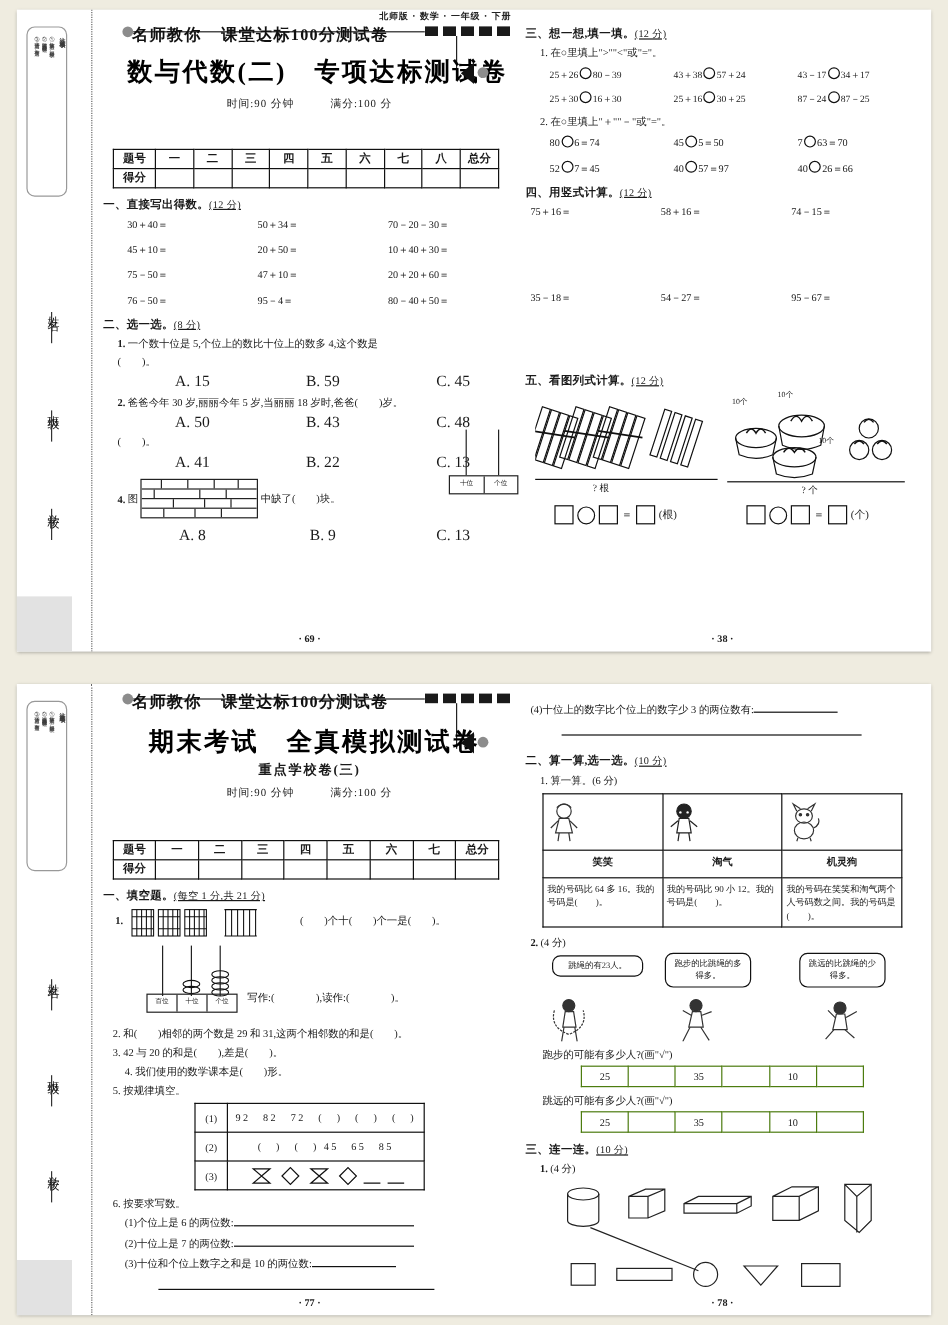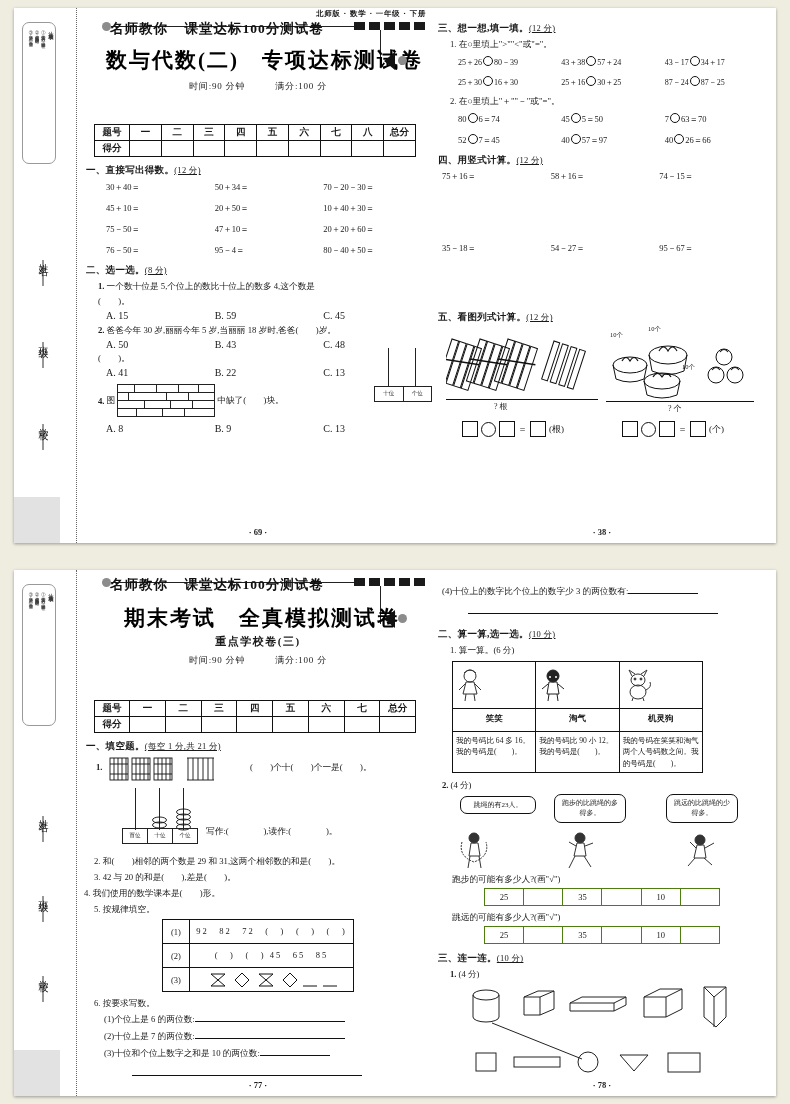--- a/index.html
+++ b/index.html
@@ -112,21 +112,21 @@
   }
   table.score td.hdr{width:34px;}
 
   
   .sec{font-size:9.5px;font-weight:bold;margin:7px 0 3px 2px;letter-spacing:.3px;}
   .sec .pts{font-weight:normal;font-size:8.5px;text-decoration:underline;}
   .qrow{display:flex;margin:0 0 0 22px;font-size:8.5px;}
   .qrow>div{flex:1;white-space:nowrap;}
   .qitem{font-size:8.7px;margin:3px 0 2px 14px;line-height:1.5;}
   .qnum{font-weight:bold;margin-right:2px;}
-  .opts{display:flex;margin:2px 0 2px 22px;font-size:10px;}
+  .opts{display:flex;margin:2px 0 2px 22px;font-size:13px;text-align:center;}
   .opts>div{flex:1;}
 
   
   .op-o{
     display:inline-block;width:8px;height:8px;border:1px solid #111;
     border-radius:50%;vertical-align:-1px;margin:0 1px;
   }
 
   
   .counter{
@@ -159,21 +159,21 @@
   table.pat{
     border-collapse:collapse;margin:3px auto 0;width:192px;
     table-layout:fixed;
   }
   table.pat td{border:1px solid #111;font-size:8.5px;padding:3px 2px;height:17px;}
   table.pat td.lbl{width:22px;text-align:center;}
   table.pat td.val{letter-spacing:2px;text-align:center;}
 
   
   table.chars{
-    border-collapse:collapse;width:251px;margin:4px 0 0 16px;
+    border-collapse:collapse;width:300px;margin:4px 0 0 16px;
     table-layout:fixed;
     padding-left:34px;
   }
   table.chars td{
     border:1px solid #111;font-size:7.6px;padding:3px 3px;
     vertical-align:top;line-height:1.5;
   }
   table.chars td.pic{height:40px;text-align:center;vertical-align:middle;}
   table.chars td.nm{text-align:center;font-weight:bold;font-size:8.5px;height:16px;}
 
@@ -607,21 +607,21 @@
             <div>百位</div>
             <div>十位</div>
             <div>个位</div>
           </div>
         </div>
         <span style="position:absolute;left:112px;top:70px;font-size:8.7px">写作:(　　　　),读作:(　　　　)。</span>
       </div>
 
       <div class="qitem" style="margin-left:10px">2. 和(　　)相邻的两个数是 29 和 31,这两个相邻数的和是(　　)。</div>
       <div class="qitem" style="margin-left:10px">3. 42 与 20 的和是(　　),差是(　　)。</div>
-      <div class="qitem" style="margin-left:0">4. 我们使用的数学课本是(　　)形。</div>
+      <div class="qitem" style="margin-left:20px">4. 我们使用的数学课本是(　　)形。</div>
       <div class="qitem" style="margin-left:10px">5. 按规律填空。</div>
 
       <table class="pat">
         <tbody>
             <tr>
           <td class="lbl">(1)</td>
           <td class="val">92　82　72　(　)　(　)　(　)</td>
         </tr>
         <tr>
           <td class="lbl">(2)</td>

